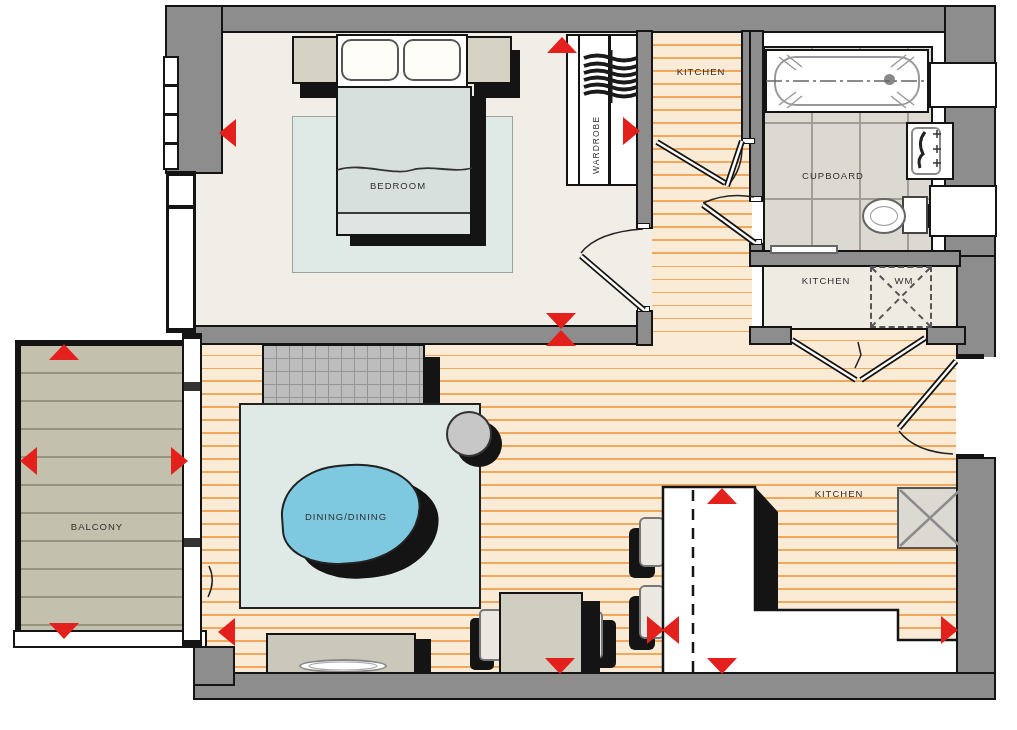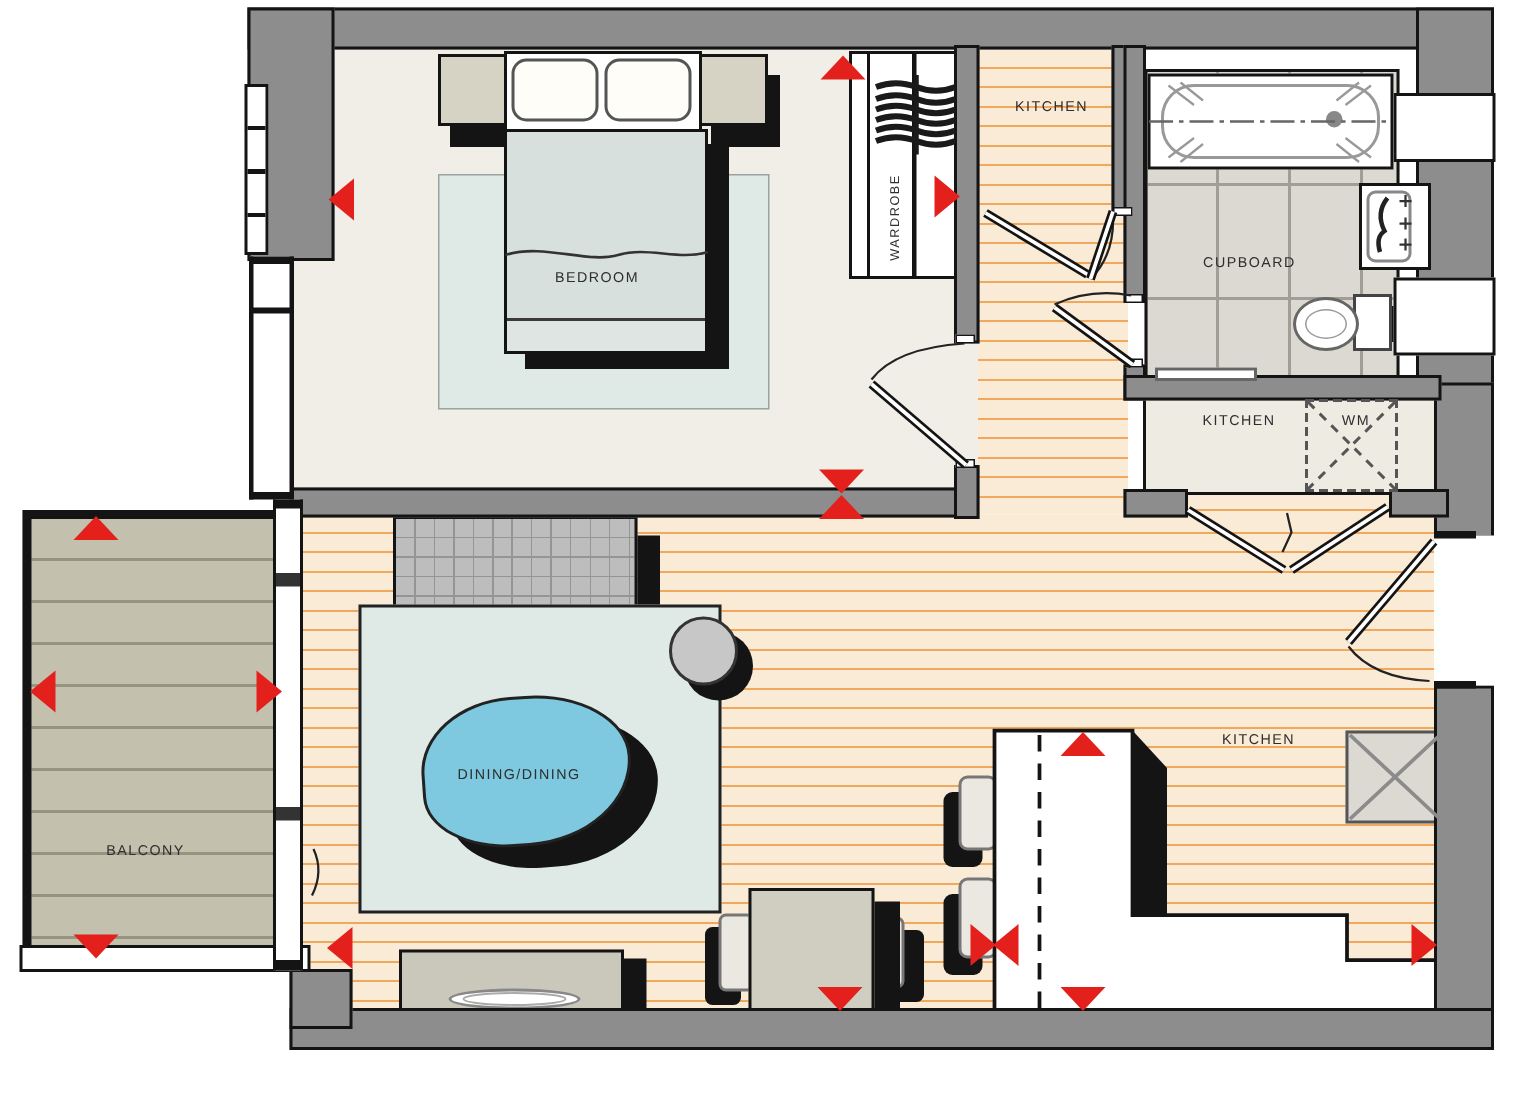--- a/index.html
+++ b/index.html
@@ -192,17 +192,17 @@
   <div class="tri tri-up" style="left:707px;top:488px;z-index:9;"></div>
   <div class="tri tri-down" style="left:707px;top:658px;z-index:9;"></div>
   <div class="tri tri-right" style="left:941px;top:616px;z-index:9;"></div>
 
   <div class="label" style="left:348px;top:180px;width:100px;z-index:10;">BEDROOM</div>
   <div class="label" style="left:651px;top:66px;width:100px;z-index:10;">KITCHEN</div>
   <div class="label" style="left:556px;top:140px;width:80px;z-index:10;transform:rotate(-90deg);font-size:8.5px;">WARDROBE</div>
   <div class="label" style="left:783px;top:170px;width:100px;z-index:10;">CUPBOARD</div>
   <div class="label" style="left:776px;top:275px;width:100px;z-index:10;">KITCHEN</div>
   <div class="label" style="left:879px;top:275px;width:50px;z-index:10;">WM</div>
-  <div class="label" style="left:47px;top:521px;width:100px;z-index:10;margin-top:41px;">BALCONY</div>
+  <div class="label" style="left:47px;top:521px;width:100px;z-index:10;">BALCONY</div>
   <div class="label" style="left:286px;top:511px;width:120px;z-index:10;">DINING/DINING</div>
   <div class="label" style="left:789px;top:488px;width:100px;z-index:10;">KITCHEN</div>
 
 </div>
 
 </body></html>

